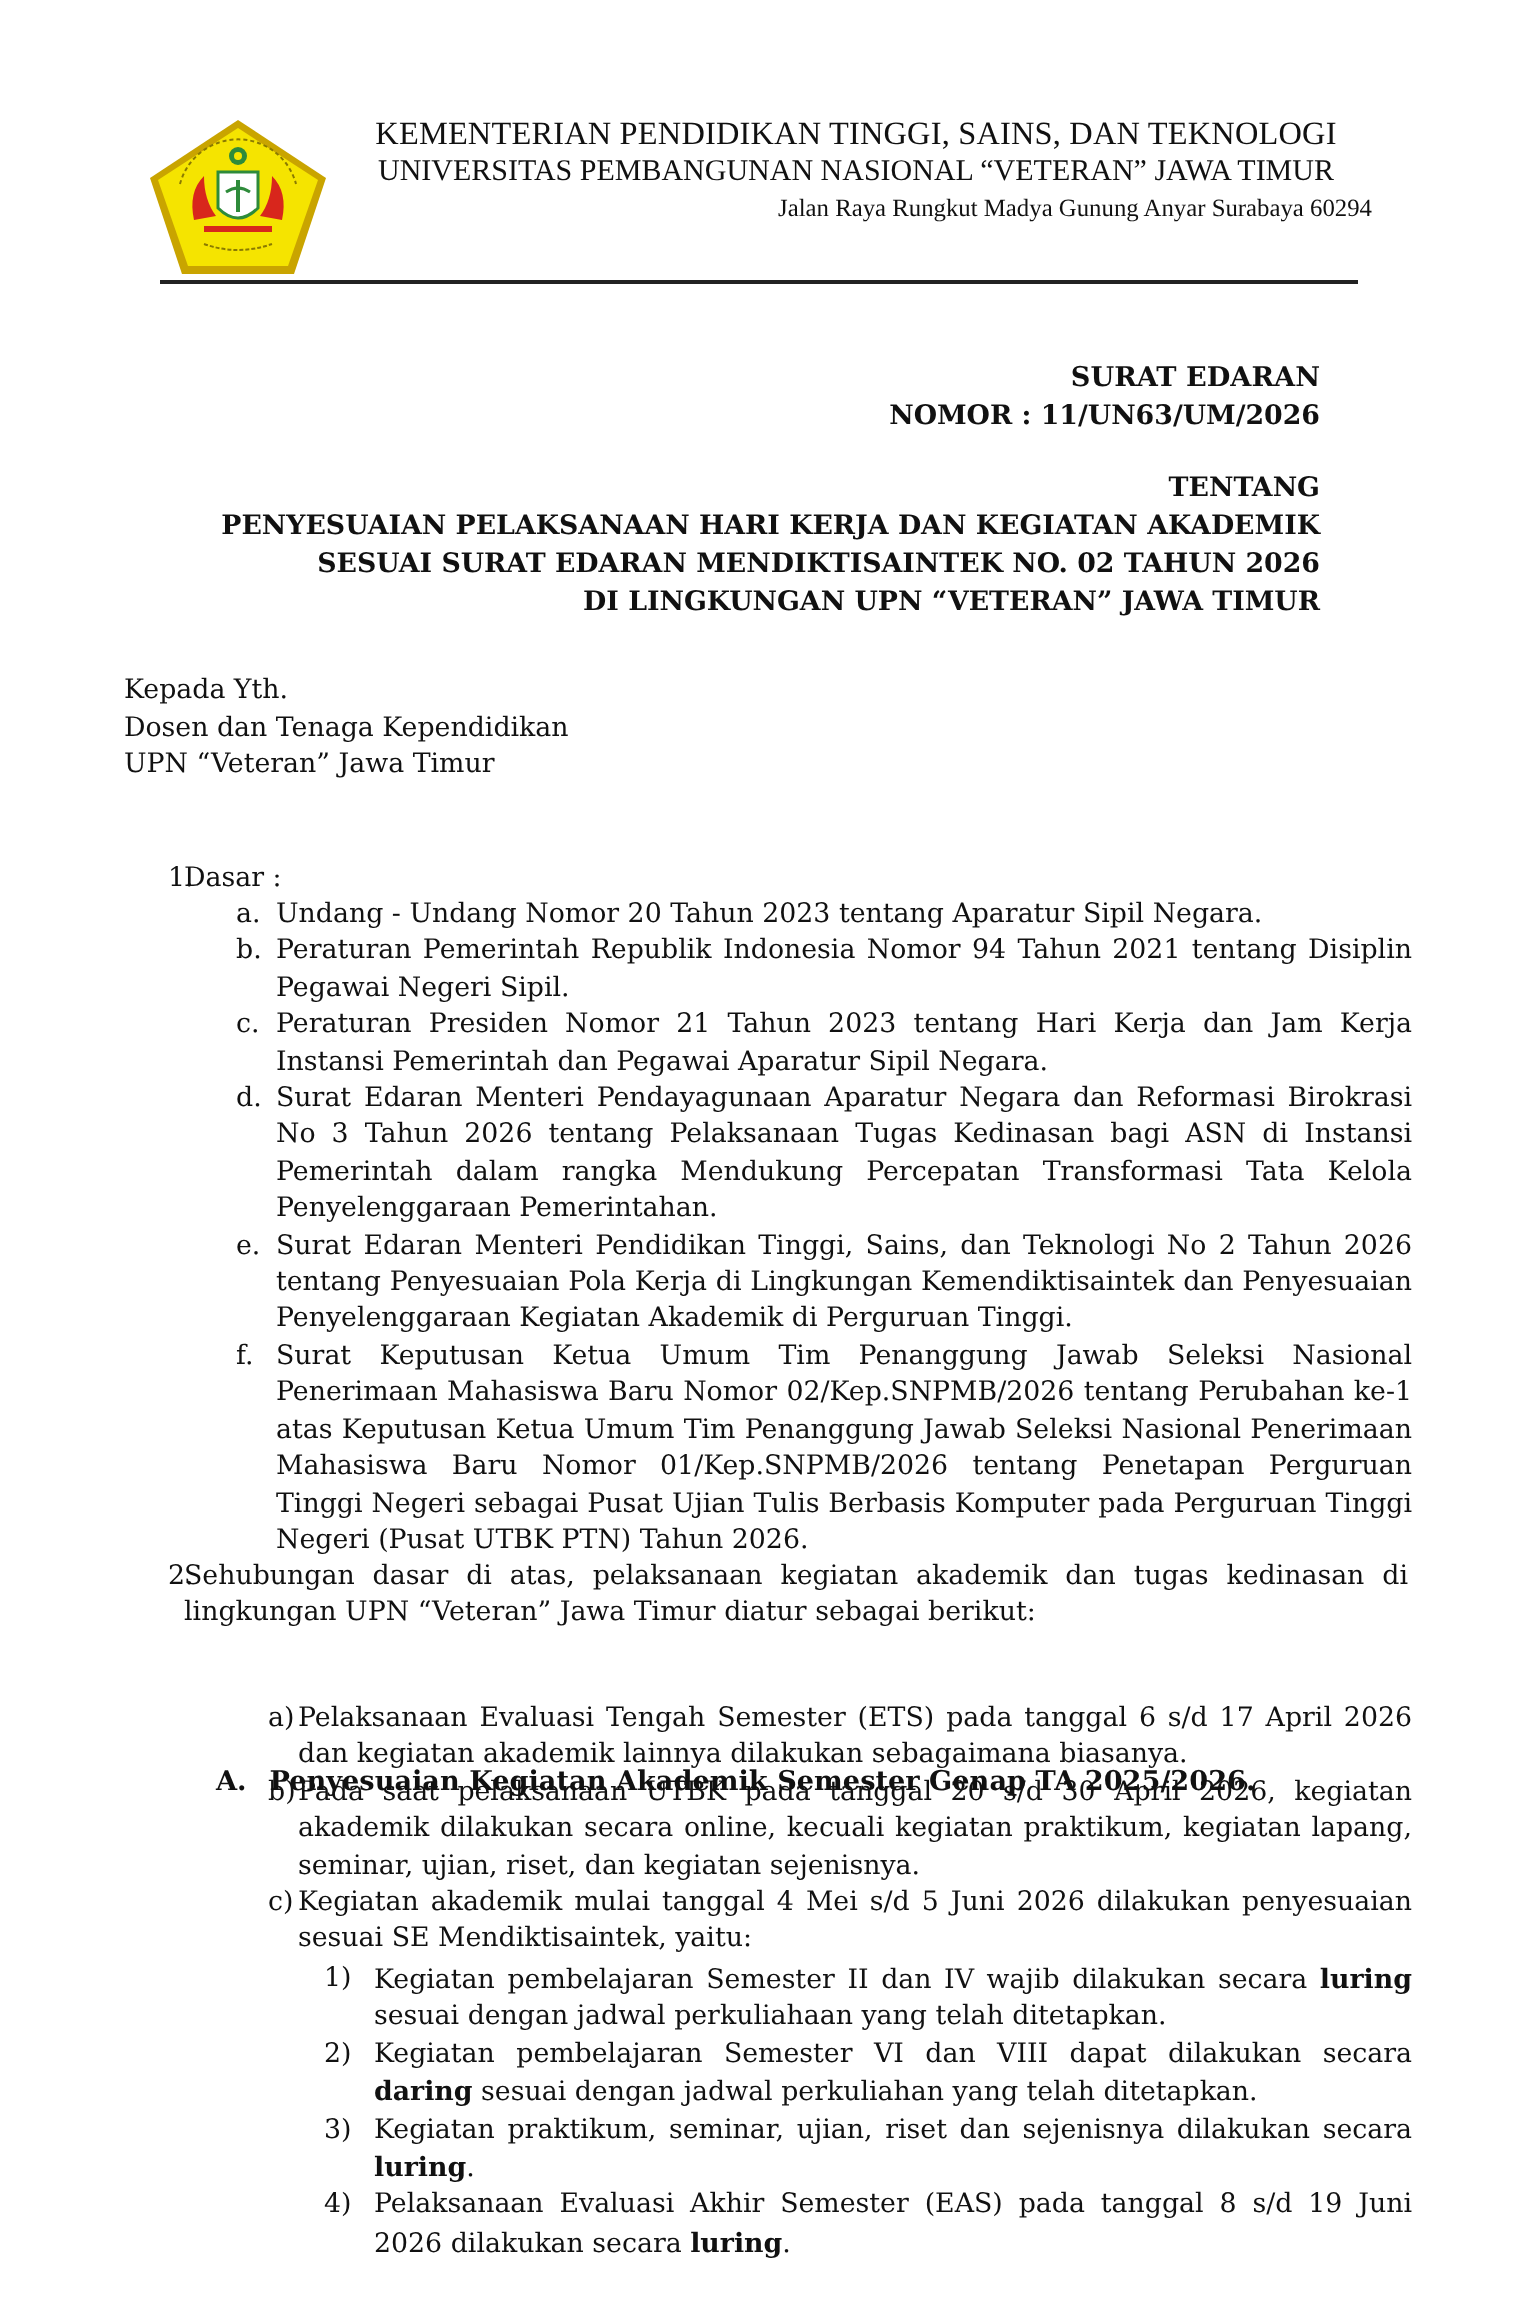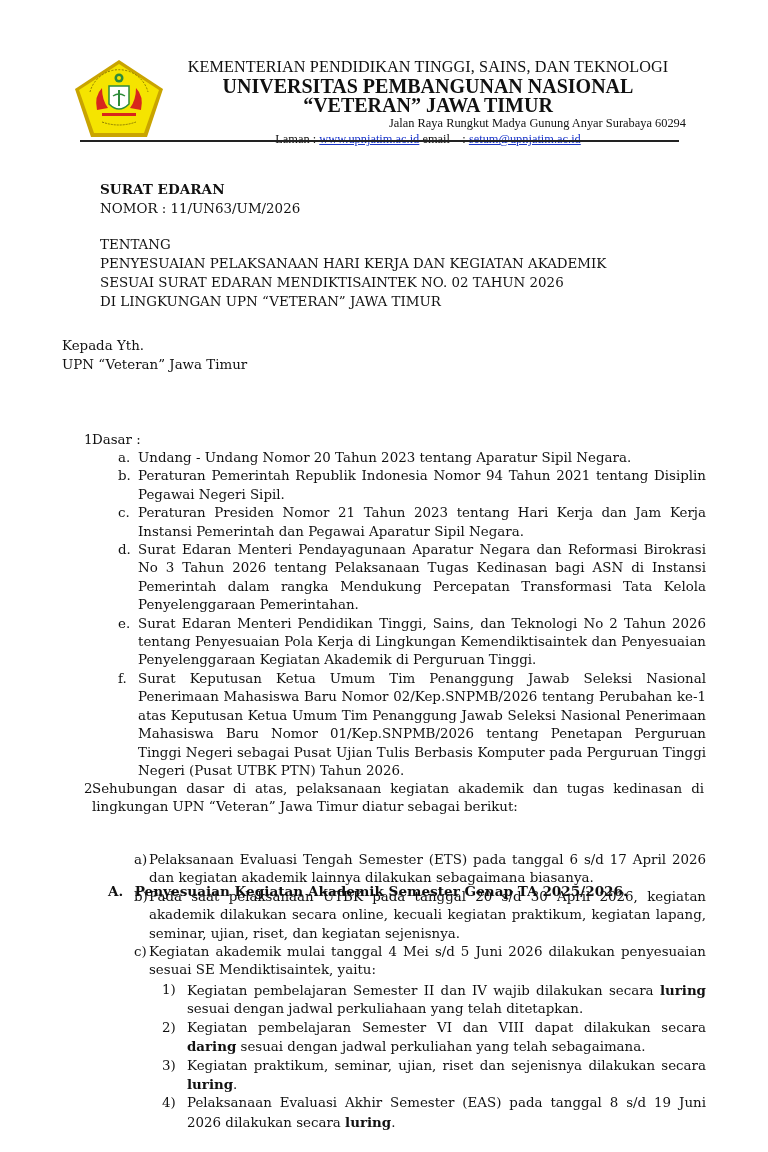--- a/index.html
+++ b/index.html
@@ -3,31 +3,31 @@
 <meta charset="utf-8">
 <style>
   html, body { margin: 0; padding: 0; background: #ffffff; }
   body { width: 768px; height: 1152px; position: relative; overflow: hidden; color: #111; }
   .page { position: absolute; left: 0; top: 0; width: 760px; height: 1152px; }
 
   
   .logo { position: absolute; left: 72px; top: 58px; width: 94px; height: 82px; }
   .kop { position: absolute; left: 170px; top: 58px; width: 516px; text-align: center; font-family: "Liberation Serif", serif; }
   .kop .l1 { font-size: 16.2px; line-height: 19px; letter-spacing: 0.1px; }
-  .kop .l2 { font-size: 20px; line-height: 19px; font-weight: bold; }
+  .kop .l2 { font-size: 15px; line-height: 19px; font-weight: normal; }
   .kop .l3 { font-size: 12.4px; line-height: 16px; text-align: right; }
   .kop .l4 { font-size: 12.4px; line-height: 16px; }
   .kop a { color: #1a35c9; text-decoration: underline; }
   .rule { position: absolute; left: 80px; top: 140px; width: 599px; height: 2px; background: #222; }
 
   
   .doc { font-family: "DejaVu Serif", serif; font-size: 13.4px; line-height: 18.4px; }
-  .title-block { position: absolute; left: 100px; top: 180px; width: 560px; text-align: left; }
+  .title-block { position: absolute; left: 100px; top: 180px; width: 560px; text-align: right; }
   .title-block .t1 { font-weight: bold; font-size: 13.6px; line-height: 19px; }
-  .title-block .t2 { line-height: 19px; }
+  .title-block .t2 { line-height: 19px; font-weight: bold; }
   .title-block .gap { height: 17px; }
 
   .addressee { position: absolute; left: 62px; top: 337px; width: 400px; line-height: 18.5px; }
 
   .sec { position: absolute; left: 84px; width: 620px; }
   .sec .num { position: absolute; left: 0; top: 0; }
   .sec .txt { margin-left: 8px; text-align: justify; }
 
   .list { position: absolute; width: 588px; }
   .item { position: relative; text-align: justify; }
@@ -64,41 +64,36 @@
       <path d="M41 38 Q47 34 53 38" stroke="#2e8b3a" stroke-width="1.5" fill="none"></path>
       <rect x="30" y="55" width="34" height="3" fill="#d8261c"></rect>
       <path d="M30 64 Q47 70 64 64" fill="none" stroke="#8a7a00" stroke-width="1" stroke-dasharray="2 1"></path>
     </svg>
   </div>
 
   <div class="kop">
     <div class="l1">KEMENTERIAN PENDIDIKAN TINGGI, SAINS, DAN TEKNOLOGI</div>
     <div class="l2">UNIVERSITAS PEMBANGUNAN NASIONAL “VETERAN” JAWA TIMUR</div>
     <div class="l3">Jalan Raya Rungkut Madya Gunung Anyar Surabaya 60294</div>
-    <div class="l4">
-      <span>Laman :</span>
-      <a>www.upnjatim.ac.id</a>
-      <span style="white-space:pre">email    :</span>
-      <a>setum@upnjatim.ac.id</a>
-    </div>
   </div>
   <div class="rule"></div>
 
   <div class="doc title-block">
     <div class="t1">SURAT EDARAN</div>
     <div class="t2">NOMOR : 11/UN63/UM/2026</div>
     <div class="gap"></div>
     <div class="t2">TENTANG</div>
     <div class="t2">PENYESUAIAN PELAKSANAAN HARI KERJA DAN KEGIATAN AKADEMIK</div>
     <div class="t2">SESUAI SURAT EDARAN MENDIKTISAINTEK NO. 02 TAHUN 2026</div>
     <div class="t2">DI LINGKUNGAN UPN “VETERAN” JAWA TIMUR</div>
   </div>
 
   <div class="doc addressee">
     <div>Kepada Yth.</div>
+    <div>Dosen dan Tenaga Kependidikan</div>
     <div>UPN “Veteran” Jawa Timur</div>
   </div>
 
   <div class="doc sec" style="top:431px;">
     <span class="num">1.</span>
     <div class="txt">Dasar :</div>
   </div>
 
   <div class="doc list" style="left:118px; top:449px;">
     <div class="item">
@@ -152,21 +147,21 @@
     </div>
   </div>
 
   <div class="doc nlist" style="top:981px;">
     <div class="item">
       <span class="mk">1)</span>
       <div class="bd"><span>Kegiatan pembelajaran Semester II dan IV wajib dilakukan secara </span><b>luring</b><span style="white-space:pre-wrap">  sesuai dengan jadwal perkuliahaan yang telah ditetapkan.</span></div>
     </div>
     <div class="item">
       <span class="mk">2)</span>
-      <div class="bd"><span>Kegiatan pembelajaran Semester VI dan VIII dapat dilakukan secara </span><b>daring</b><span> sesuai dengan jadwal perkuliahan yang telah sebagaimana.</span></div>
+      <div class="bd"><span>Kegiatan pembelajaran Semester VI dan VIII dapat dilakukan secara </span><b>daring</b><span> sesuai dengan jadwal perkuliahan yang telah ditetapkan.</span></div>
     </div>
     <div class="item">
       <span class="mk">3)</span>
       <div class="bd"><span>Kegiatan praktikum, seminar, ujian, riset dan sejenisnya dilakukan secara </span><b>luring</b><span>.</span></div>
     </div>
     <div class="item">
       <span class="mk">4)</span>
       <div class="bd"><span>Pelaksanaan Evaluasi Akhir Semester (EAS) pada tanggal 8 s/d 19 Juni 2026 dilakukan secara </span><b>luring</b><span>.</span></div>
     </div>
   </div>

